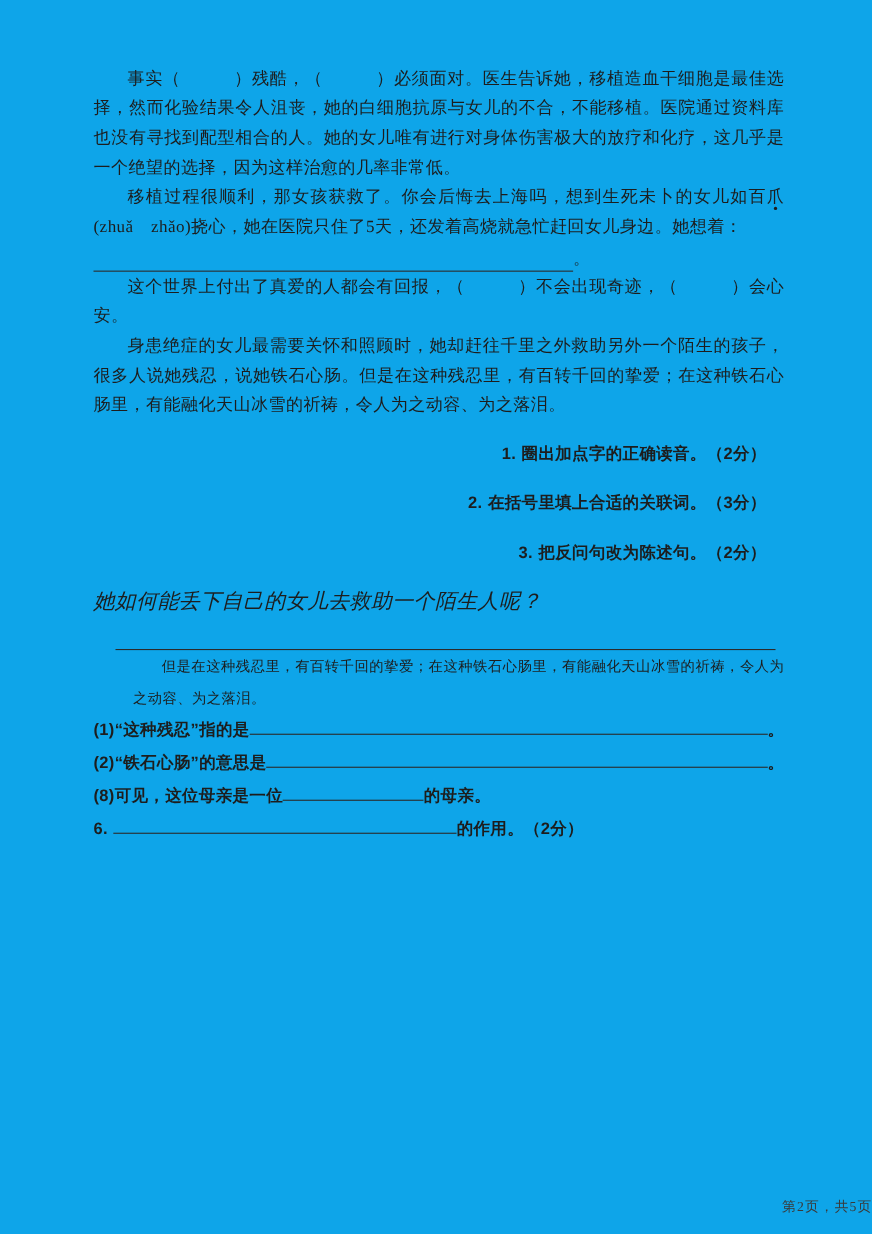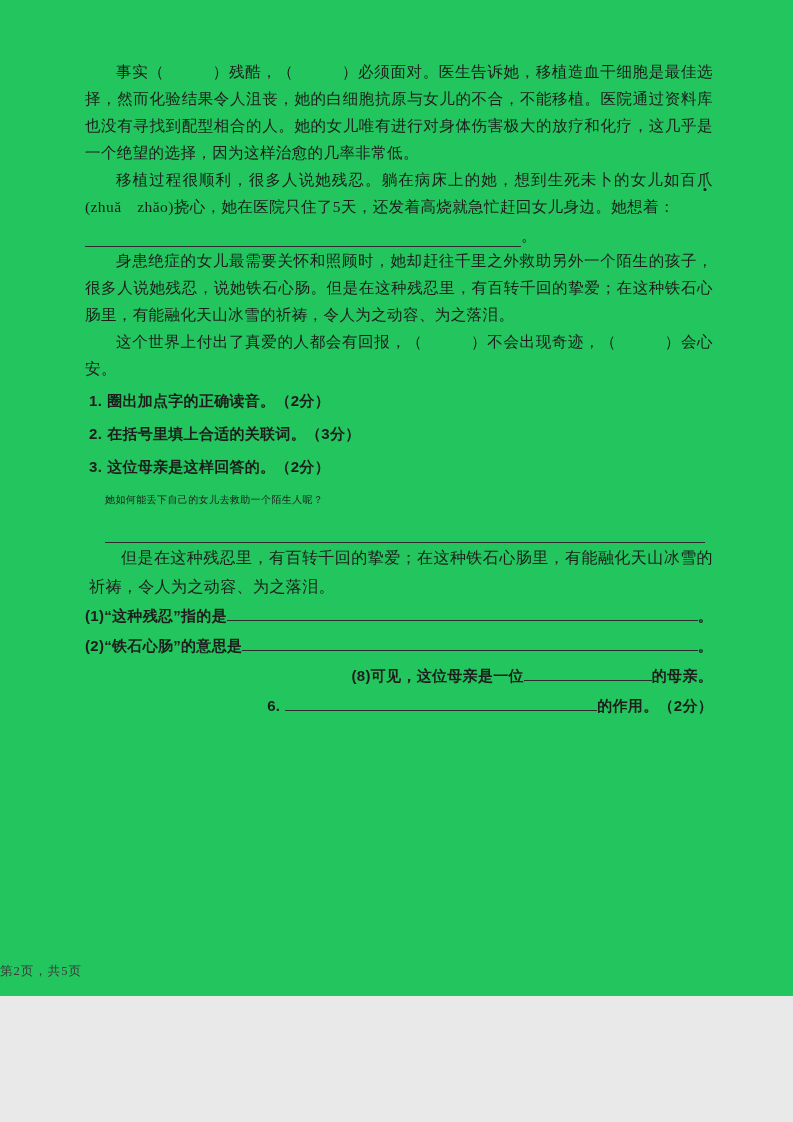--- a/index.html
+++ b/index.html
@@ -1,19 +1,19 @@
 <!DOCTYPE html>
 <html><head>
 <meta charset="utf-8">
 <style>
   html,body{margin:0;padding:0;background:#e9e9e9;}
   .sheet{
     position:relative;
-    width:793px;height:996px;
-    background:#22c55e;
+    width:793px;height:1122px;
+    background:#0ea5e9;
     overflow:hidden;
     font-family:"Liberation Serif","DejaVu Serif",serif;
     color:#1d1d1d;
   }
   .content{
     position:absolute;
     top:58px;left:85px;right:80px;
   }
   
   .passage p.para{
@@ -43,94 +43,93 @@
     border-bottom:1.6px solid #2b2b2b;
     height:16px;
   }
   
   .questions{
     margin-top:4px;
     font-family:"Liberation Sans","DejaVu Sans",sans-serif;
     font-weight:700;
     font-size:15px;
   }
-  .q{line-height:29px;margin:4px;letter-spacing:0.3px;}
+  .q{line-height:29px;margin:16px;letter-spacing:0.3px;text-align:right;}
   .qn{margin-right:5px;}
   .q-sub{
     font-family:"Liberation Serif","DejaVu Serif",serif;
     font-weight:400;
-    font-size:10px;
+    font-size:19px;
     line-height:29px;
-    margin-left:20px;
     letter-spacing:0.4px;
+    font-style:italic;
   }
   .answer-rule{
     height:29px;
     display:flex;align-items:flex-end;
   }
   .answer-rule .rule{
     width:600px;margin-left:20px;
     border-bottom:1.8px solid #2b2b2b;
   }
   .quote{
     font-family:"Liberation Serif","DejaVu Serif",serif;
     font-weight:400;
-    font-size:16px;
+    font-size:13px;
     line-height:29px;
-    margin-left:4px;
+    margin-left:36px;
     text-indent:2em;
     letter-spacing:0.4px;
     text-align:justify;
   }
   .fill{
     display:flex;align-items:baseline;
     line-height:30px;
     letter-spacing:0.3px;
-    justify-content:flex-end;
   }
   .fill .blank{height:17px;}
   .fill .blank.grow{flex:1;}
   
   .footer{
     position:absolute;
     left:0;right:0;bottom:16px;
-    text-align:left;
+    text-align:right;
     font-size:12.5px;
     color:#3a3a3a;
     font-family:"Liberation Serif","DejaVu Serif",serif;
     letter-spacing:1px;
   }
 </style>
 </head>
 <body>
 
 <div class="sheet">
   <div class="content">
 
     <section class="passage">
       <p class="para">事实（　　　）残酷，（　　　）必须面对。医生告诉她，移植造血干细胞是最佳选择，然而化验结果令人沮丧，她的白细胞抗原与女儿的不合，不能移植。医院通过资料库也没有寻找到配型相合的人。她的女儿唯有进行对身体伤害极大的放疗和化疗，这几乎是一个绝望的选择，因为这样治愈的几率非常低。</p>
 
 
-      <p class="para"><span>移植过程很顺利，很多人说她残忍。躺在病床上的她，想到生死未卜的女儿如百</span><span class="em-dot">爪</span><span>(zhuǎ　zhǎo)挠心，她在医院只住了5天，还发着高烧就急忙赶回女儿身边。她想着：</span></p>
+      <p class="para"><span>移植过程很顺利，那女孩获救了。你会后悔去上海吗，想到生死未卜的女儿如百</span><span class="em-dot">爪</span><span>(zhuǎ　zhǎo)挠心，她在医院只住了5天，还发着高烧就急忙赶回女儿身边。她想着：</span></p>
 
       <div class="think-line">
         <span class="blank" style="width:436px"></span>
           <span>。</span>
       </div>
 
+      <p class="para">这个世界上付出了真爱的人都会有回报，（　　　）不会出现奇迹，（　　　）会心安。</p>
       <p class="para">身患绝症的女儿最需要关怀和照顾时，她却赶往千里之外救助另外一个陌生的孩子，很多人说她残忍，说她铁石心肠。但是在这种残忍里，有百转千回的挚爱；在这种铁石心肠里，有能融化天山冰雪的祈祷，令人为之动容、为之落泪。</p>
-      <p class="para">这个世界上付出了真爱的人都会有回报，（　　　）不会出现奇迹，（　　　）会心安。</p>
     </section>
 
     <section class="questions">
       <div class="q"><span class="qn">1.</span><span>圈出加点字的正确读音。（2分）</span></div>
 
       <div class="q"><span class="qn">2.</span><span>在括号里填上合适的关联词。（3分）</span></div>
 
-      <div class="q"><span class="qn">3.</span><span>这位母亲是这样回答的。（2分）</span></div>
+      <div class="q"><span class="qn">3.</span><span>把反问句改为陈述句。（2分）</span></div>
       <div class="q-sub">她如何能丢下自己的女儿去救助一个陌生人呢？</div>
       <div class="answer-rule">
           <span class="rule"></span>
         </div>
 
 
       <div class="quote">但是在这种残忍里，有百转千回的挚爱；在这种铁石心肠里，有能融化天山冰雪的祈祷，令人为之动容、为之落泪。</div>
 
       <div class="fill">
         <span>(1)“这种残忍”指的是</span>

